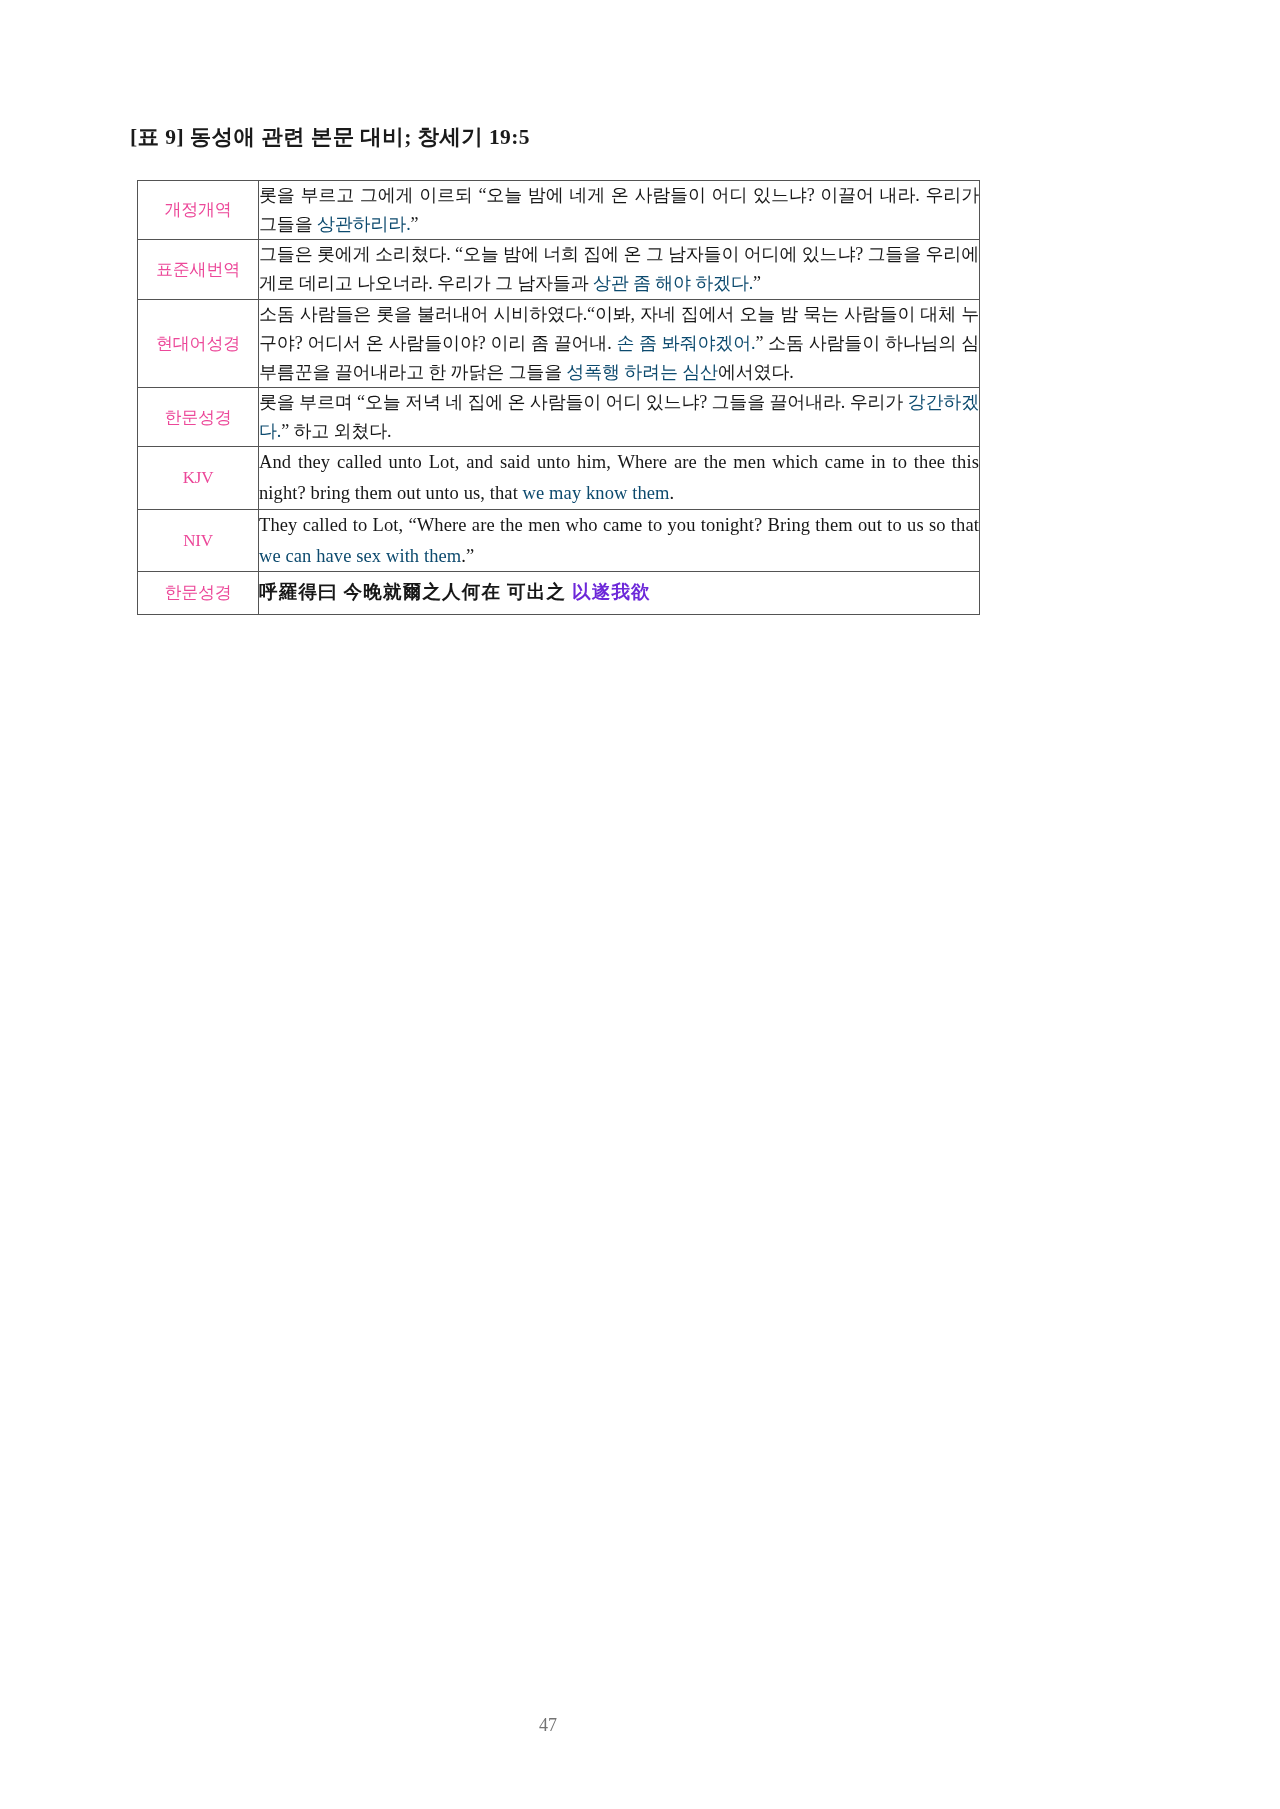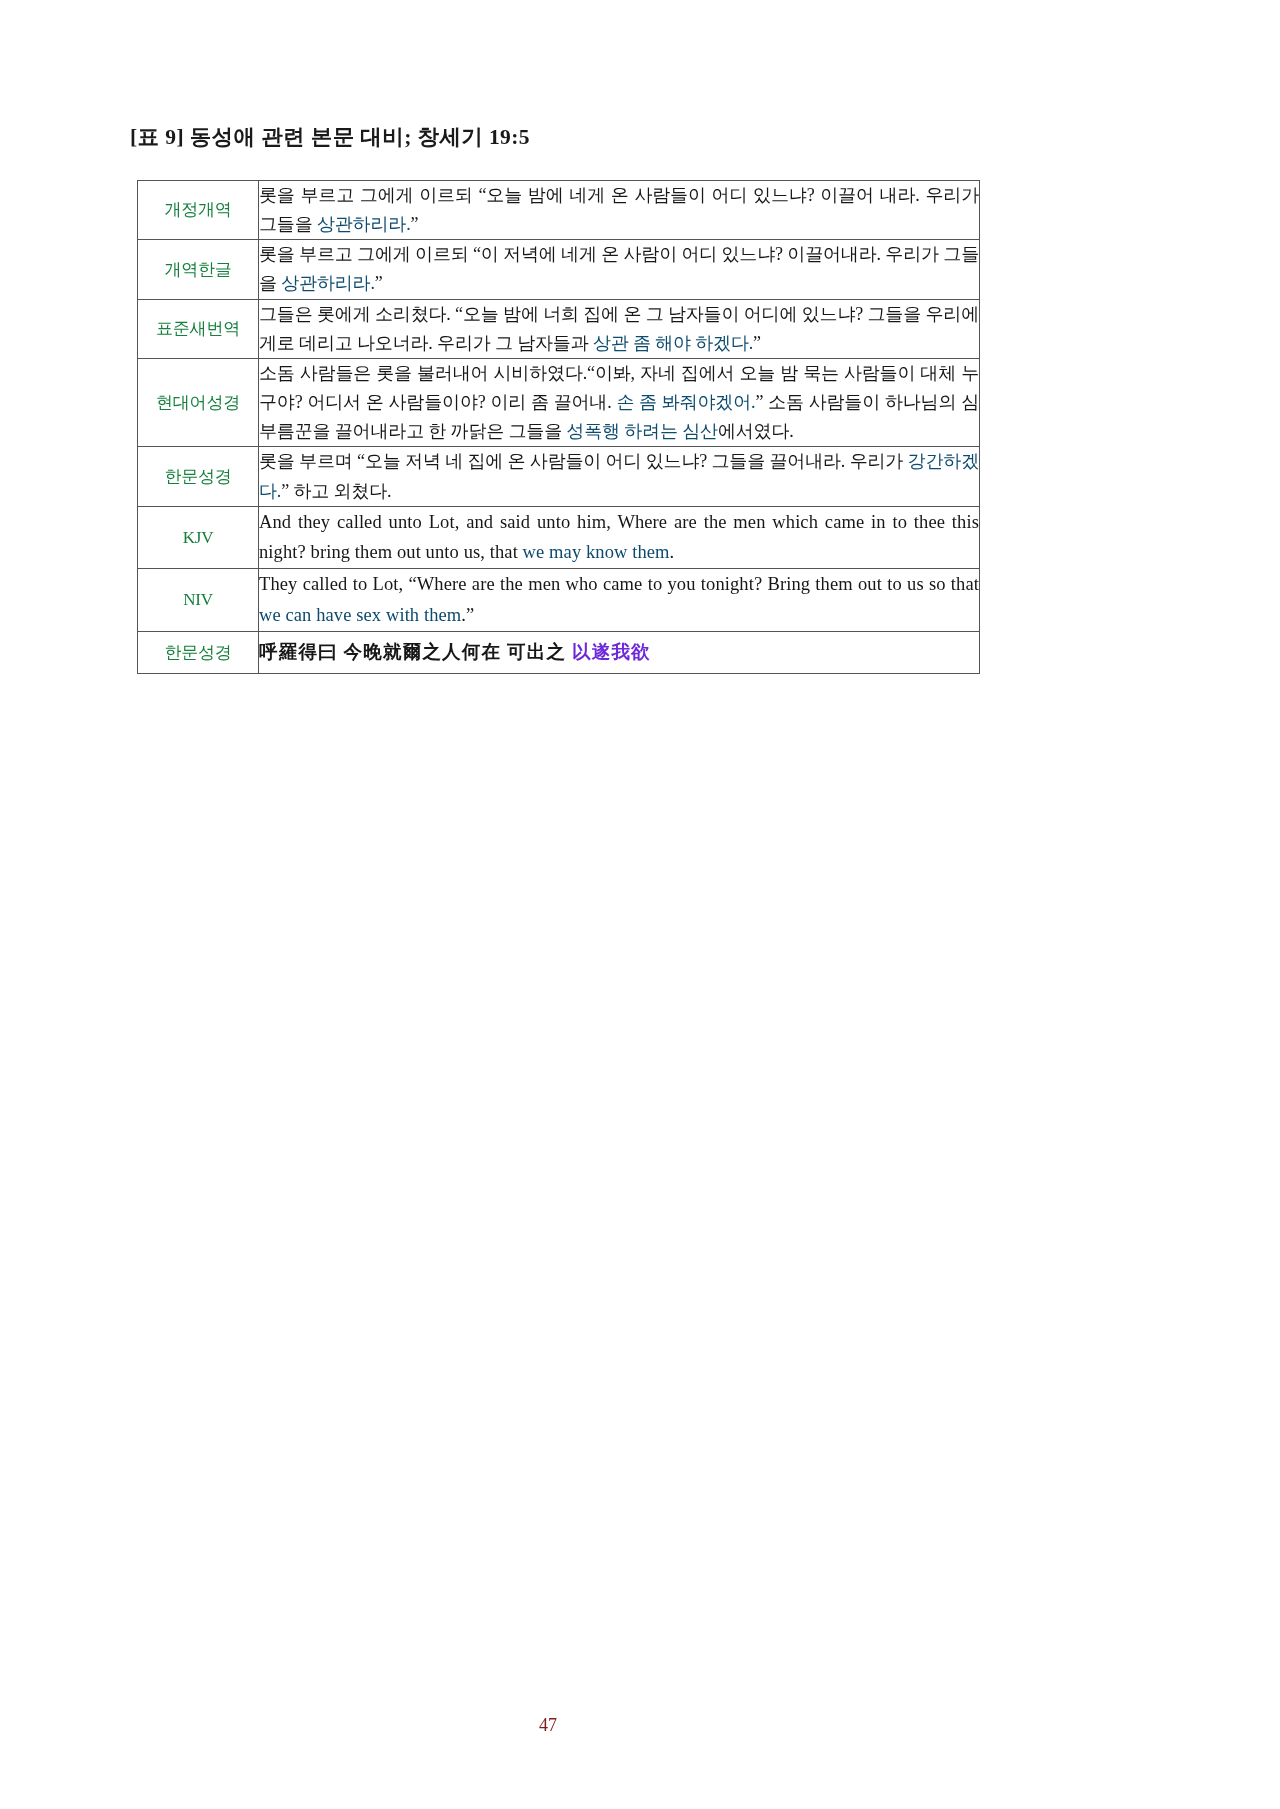--- a/index.html
+++ b/index.html
@@ -47,21 +47,21 @@
     padding: 0;
   }
   td.version-cell {
     width: 120px;
     text-align: center;
     font-size: 17px;
     line-height: 1.5;
     letter-spacing: -0.2px;
     padding: 6px 4px;
     font-family: "Liberation Serif", "DejaVu Serif", serif;
-    color: #15803d;
+    color: #ec4899;
   }
   td.text-cell {
     padding: 9px 13px 9px 14px;
     font-size: 18px;
     line-height: 1.62;
     text-align: justify;
     text-justify: inter-word;
     letter-spacing: -0.15px;
     word-break: break-all;
     color: #171717;
@@ -89,39 +89,35 @@
     font-weight: 700;
   }
   .page-number {
     position: absolute;
     left: 0;
     right: 0;
     top: 1715px;
     text-align: center;
     font-size: 18px;
     font-family: "Liberation Serif", "DejaVu Serif", serif;
-    color: #7f1d1d;
+    color: #737373;
   }
 </style>
 </head>
 <body>
 
 <div class="page">
 
   <div class="table-title">[표 9] 동성애 관련 본문 대비; 창세기 19:5</div>
 
   <table class="compare">
     <tbody>
         <tr>
           <td class="version-cell">개정개역</td>
           <td class="text-cell"><span>롯을 부르고 그에게 이르되 “오늘 밤에 네게 온 사람들이 어디 있느냐? 이끌어 내라. 우리가 그들을 </span><span class="hl">상관하리라.</span><span>”</span></td>
-        </tr>
-        <tr>
-          <td class="version-cell">개역한글</td>
-          <td class="text-cell"><span>롯을 부르고 그에게 이르되 “이 저녁에 네게 온 사람이 어디 있느냐? 이끌어내라. 우리가 그들을 </span><span class="hl">상관하리라.</span><span>”</span></td>
         </tr>
         <tr>
           <td class="version-cell">표준새번역</td>
           <td class="text-cell"><span>그들은 롯에게 소리쳤다. “오늘 밤에 너희 집에 온 그 남자들이 어디에 있느냐? 그들을 우리에게로 데리고 나오너라. 우리가 그 남자들과 </span><span class="hl">상관 좀 해야 하겠다.</span><span>”</span></td>
         </tr>
         <tr>
           <td class="version-cell">현대어성경</td>
           <td class="text-cell"><span>소돔 사람들은 롯을 불러내어 시비하였다.“이봐, 자네 집에서 오늘 밤 묵는 사람들이 대체 누구야? 어디서 온 사람들이야? 이리 좀 끌어내. </span><span class="hl">손 좀 봐줘야겠어.</span><span>” 소돔 사람들이 하나님의 심부름꾼을 끌어내라고 한 까닭은 그들을 </span><span class="hl">성폭행 하려는 심산</span><span>에서였다.</span></td>
         </tr>
         <tr>

